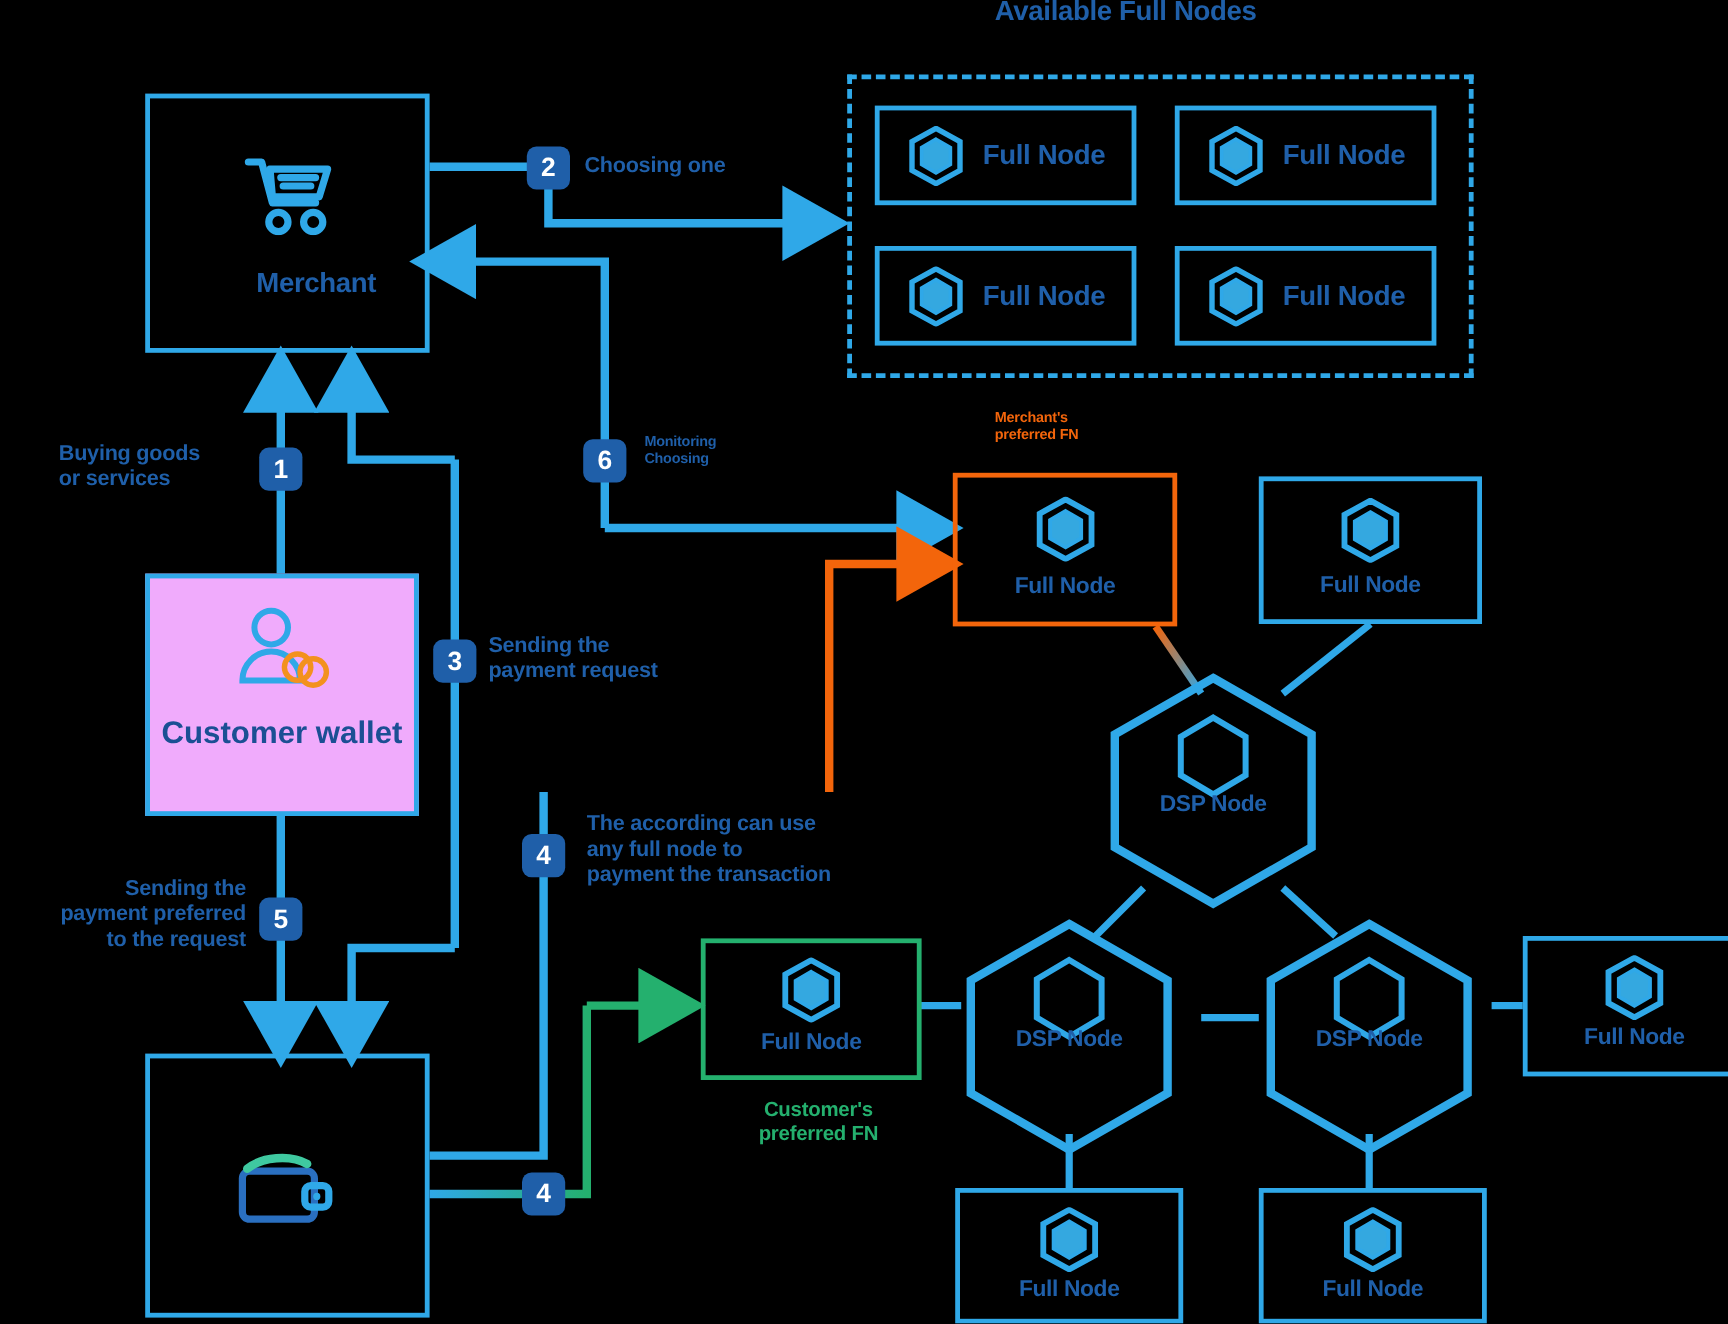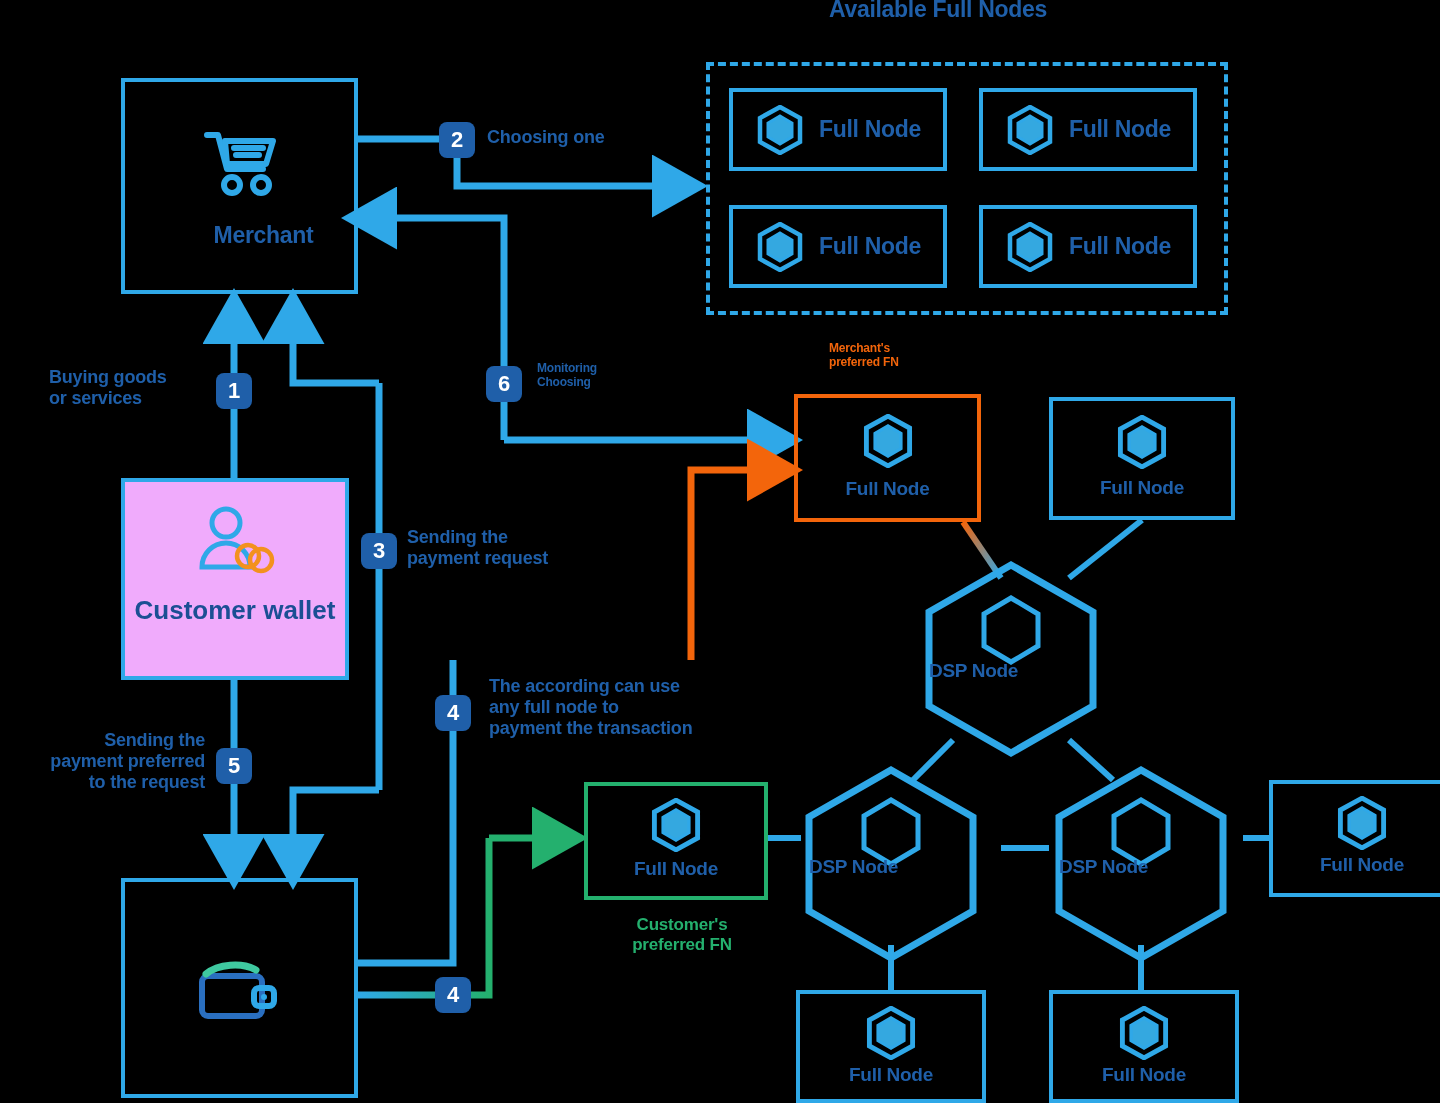--- a/index.html
+++ b/index.html
@@ -29,21 +29,21 @@
   .nodelabel{position:absolute;width:100%;text-align:center;color:#1f5fa9;
              font-weight:bold;font-size:19px;letter-spacing:-0.3px;}
   .boxicon{position:absolute;left:50%;transform:translateX(-50%);}
 
   .fnrow{position:absolute;box-sizing:border-box;border:4px solid #2fa8e8;
          display:flex;align-items:center;}
   .fnrow .ic{margin-left:24px;}
   .fnrow .tx{margin-left:16px;color:#1f5fa9;font-weight:bold;font-size:23px;
              letter-spacing:-0.3px;}
 
-  .hexlabel{position:absolute;width:100%;text-align:left;color:#1f5fa9;
+  .hexlabel{position:absolute;width:100%;text-align:center;color:#1f5fa9;
             font-weight:bold;font-size:19px;letter-spacing:-0.3px;}
   .wallettext{position:absolute;width:100%;text-align:center;color:#1b4f94;
               font-weight:bold;font-size:26px;line-height:1.25;}
 </style>
 </head>
 <body>
 
 <div id="stage">
 
   <svg class="layer">

